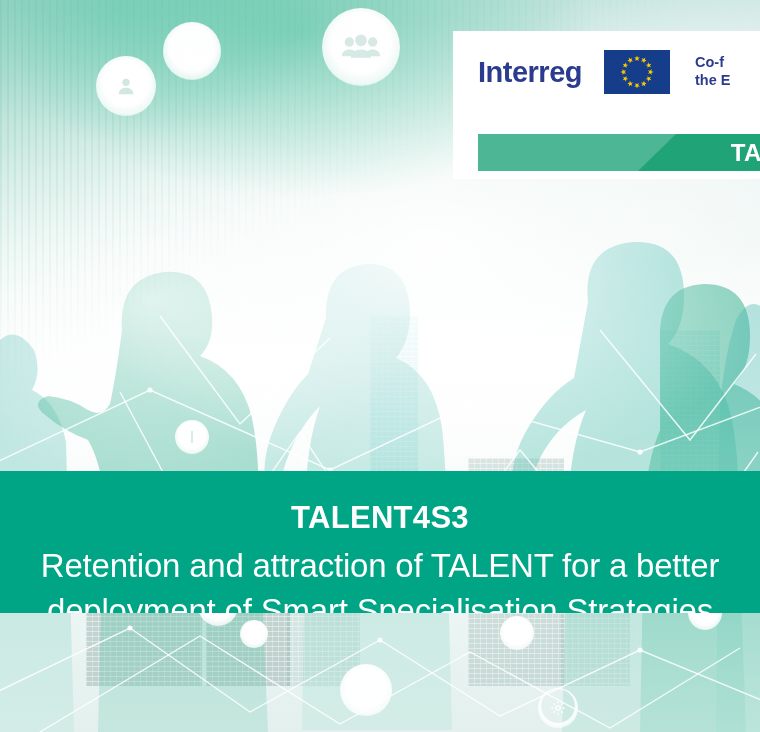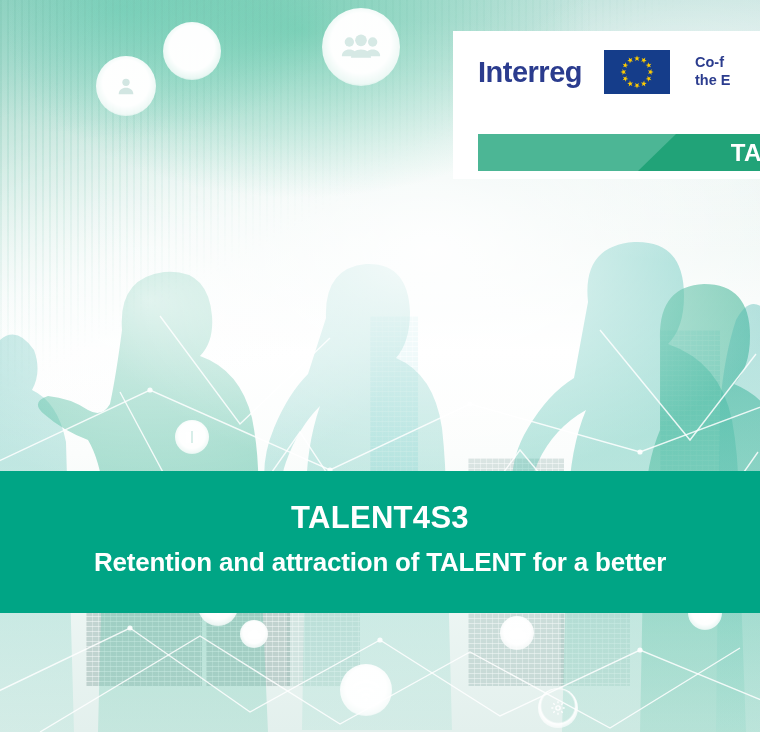--- a/index.html
+++ b/index.html
@@ -123,21 +123,21 @@
   #title-band{
     position:absolute;left:0;top:471px;width:760px;height:142px;
     background:#00a585;overflow:hidden;
     display:flex;flex-direction:column;align-items:center;justify-content:flex-start;
   }
   #band-title{
     margin-top:29px;color:#ffffff;font-size:31px;font-weight:bold;letter-spacing:.3px;
     white-space:nowrap;
   }
   .band-sub{
-    color:#ffffff;font-weight:bold;font-size:26px;white-space:nowrap;letter-spacing:-.2px;
+    color:#ffffff;font-weight:normal;font-size:33px;white-space:nowrap;letter-spacing:-.2px;
   }
   #band-sub1{margin-top:11px;}
   #band-sub2{margin-top:7px;}
 </style>
 </head>
 <body>
 
 <div id="stage">
 
   <div class="layer bg-base"></div>
@@ -388,15 +388,16 @@
     <div id="card-banner">
       <div class="left"></div>
       <div class="right"></div>
       <div class="btxt">TAL</div>
     </div>
   </div>
 
   <div id="title-band">
     <div id="band-title">TALENT4S3</div>
     <div id="band-sub1" class="band-sub">Retention and attraction of TALENT for a better</div>
+    <div id="band-sub2" class="band-sub">deployment of Smart Specialisation Strategies</div>
   </div>
 
 </div>
 
 </body></html>

